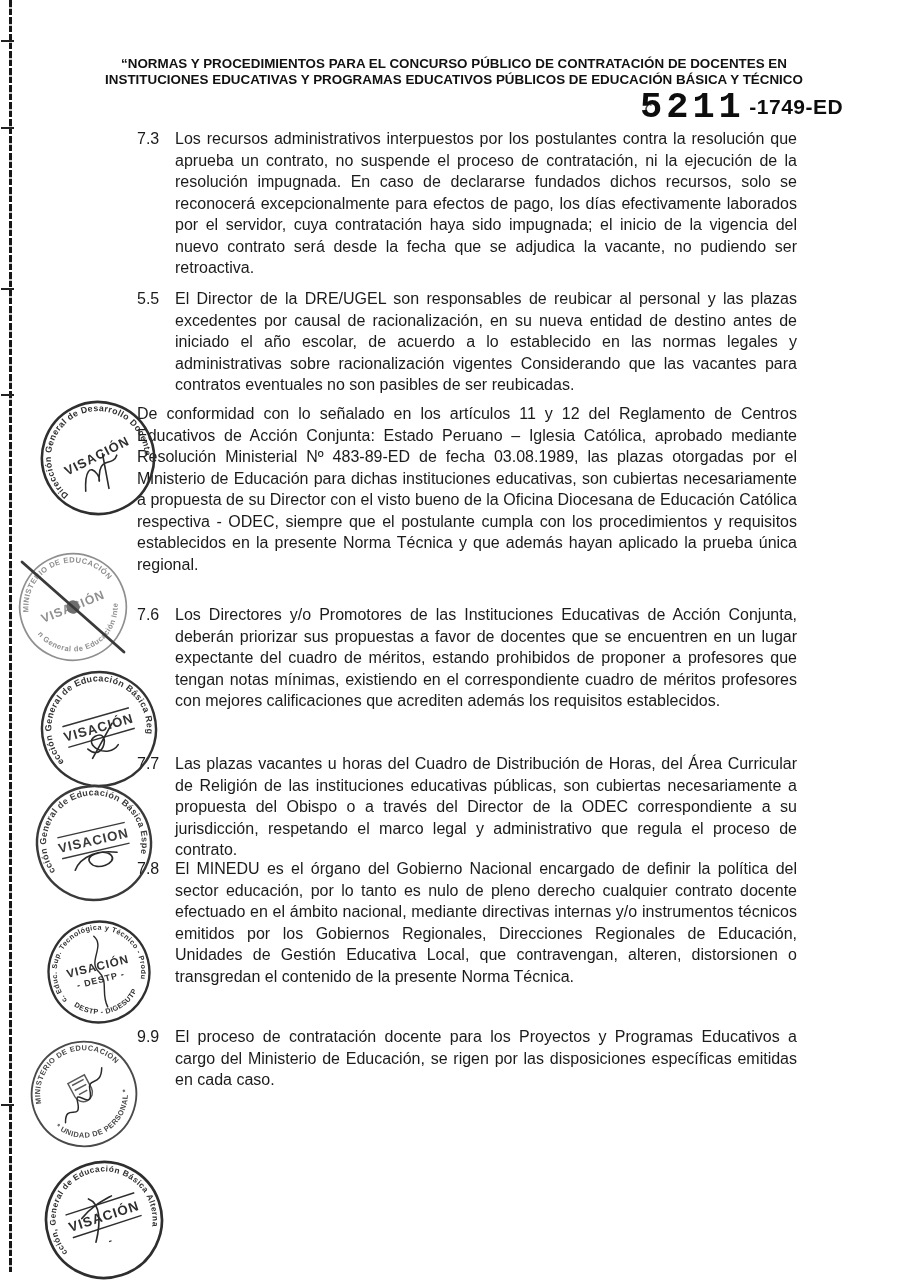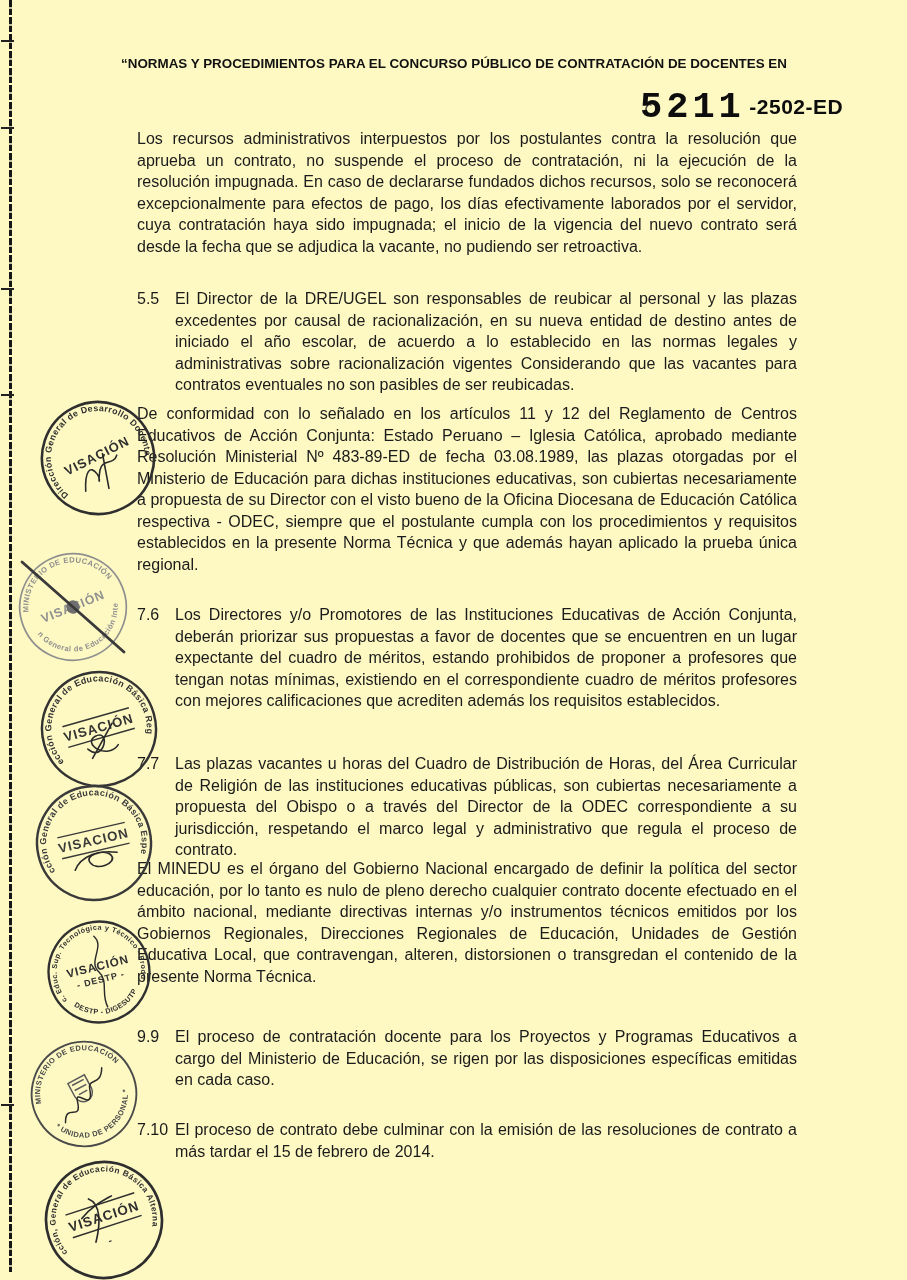--- a/index.html
+++ b/index.html
@@ -1,18 +1,18 @@
 <!DOCTYPE html>
 <html><head>
 <meta charset="utf-8">
 <style>
   html,body { margin:0; padding:0; background:#e8e8e8; }
   .page {
     position:relative; width:907px; height:1280px; margin:0 auto;
-    background:#fef9c3; overflow:hidden;
+    background:#ffffff; overflow:hidden;
     font-family:"Liberation Sans", sans-serif; color:#1d1d1d;
   }
   
   .edge-line {
     position:absolute; left:9px; top:0; width:3px; height:1272px;
     background:repeating-linear-gradient(180deg,#161616 0 7px, rgba(22,22,22,.25) 7px 9px, #161616 9px 15px, transparent 15px 17px);
   }
   .edge-tick { position:absolute; left:1px; height:2px; width:13px; background:#222; }
 
   .header {
@@ -57,59 +57,58 @@
 
   <div class="edge-line"></div>
   <div class="edge-tick" style="top:40px"></div>
   <div class="edge-tick" style="top:127px"></div>
   <div class="edge-tick" style="top:288px"></div>
   <div class="edge-tick" style="top:394px"></div>
   <div class="edge-tick" style="top:1104px"></div>
 
   <div class="header">
     <div>“NORMAS Y PROCEDIMIENTOS PARA EL CONCURSO PÚBLICO DE  CONTRATACIÓN DE DOCENTES EN</div>
+    <div>INSTITUCIONES EDUCATIVAS Y PROGRAMAS EDUCATIVOS PÚBLICOS DE EDUCACIÓN BÁSICA Y TÉCNICO</div>
   </div>
 
   <svg class="ink-mark" width="14" height="16" viewBox="0 0 14 16">
     <path d="M3,12 C2,8 6,4 8,6 M9,3 L7,5" fill="none" stroke="#4a4a4a" stroke-width="1.4" stroke-linecap="round"></path>
   </svg>
 
   <div class="doc-number">
     <span class="big">5211</span>
-    <span class="suffix">-2502-ED</span>
+    <span class="suffix">-1749-ED</span>
   </div>
 
   <div class="para" style="top:128px">
+    <div class="num">7.3</div>
     <div class="txt">Los recursos administrativos interpuestos por los postulantes contra la resolución que aprueba un contrato, no suspende el proceso de contratación, ni la ejecución de la resolución impugnada. En caso de declararse fundados dichos recursos, solo se reconocerá excepcionalmente para efectos de pago, los días efectivamente laborados por el servidor, cuya contratación haya sido impugnada; el inicio de la vigencia del nuevo contrato será desde la fecha que se adjudica la vacante, no pudiendo ser retroactiva.</div>
   </div>
   <div class="para" style="top:288px">
     <div class="num">5.5</div>
     <div class="txt">El Director de la DRE/UGEL son responsables de reubicar al personal y las plazas excedentes por causal de racionalización, en su nueva entidad de destino antes de iniciado el año escolar, de acuerdo a lo establecido en las normas legales y administrativas sobre racionalización vigentes Considerando que las vacantes para contratos eventuales no son pasibles de ser reubicadas.</div>
   </div>
   <div class="para" style="top:403px">
     <div class="txt">De conformidad con lo señalado en los artículos 11 y 12 del Reglamento de Centros Educativos de Acción Conjunta: Estado Peruano – Iglesia Católica, aprobado mediante Resolución Ministerial Nº 483-89-ED de fecha 03.08.1989, las plazas otorgadas por el Ministerio de Educación para dichas instituciones educativas, son cubiertas necesariamente a propuesta de su Director con el visto bueno de la Oficina Diocesana de Educación Católica respectiva - ODEC, siempre que el postulante cumpla con los procedimientos y requisitos establecidos en la presente Norma Técnica y que además hayan aplicado la prueba única regional.</div>
   </div>
   <div class="para" style="top:604px">
     <div class="num">7.6</div>
     <div class="txt">Los Directores y/o Promotores de las Instituciones Educativas de Acción Conjunta, deberán priorizar sus propuestas a favor de docentes que se encuentren en un lugar expectante del cuadro de méritos, estando prohibidos de proponer a profesores que tengan notas mínimas, existiendo en el correspondiente cuadro de méritos profesores con mejores calificaciones que acrediten además los requisitos establecidos.</div>
   </div>
   <div class="para" style="top:753px">
     <div class="num">7.7</div>
     <div class="txt">Las plazas vacantes u horas del Cuadro de Distribución de Horas, del Área Curricular de Religión de las instituciones educativas públicas, son cubiertas necesariamente a propuesta del Obispo o a través del Director de la ODEC correspondiente a su jurisdicción, respetando el marco legal y administrativo que regula el proceso de contrato.</div>
   </div>
   <div class="para" style="top:858px">
+    <div class="num">7.8</div>
     <div class="txt">El MINEDU es el órgano del Gobierno Nacional encargado de definir la política del sector educación, por lo tanto es nulo de pleno derecho cualquier contrato docente efectuado en el ámbito nacional, mediante directivas internas y/o instrumentos técnicos emitidos por los Gobiernos Regionales, Direcciones Regionales de Educación, Unidades de Gestión Educativa Local, que contravengan, alteren, distorsionen o transgredan el contenido de la presente Norma Técnica.</div>
   </div>
   <div class="para" style="top:1026px">
     <div class="num">9.9</div>
     <div class="txt">El proceso de contratación docente para los Proyectos y Programas Educativos a cargo del Ministerio de Educación, se rigen por las disposiciones específicas emitidas en cada caso.</div>
-  </div>
-  <div class="para" style="top:1119px">
-    <div class="num">7.10</div>
-    <div class="txt">El proceso de contrato debe culminar con la emisión de las resoluciones de contrato a más tardar el 15 de febrero de 2014.</div>
   </div>
 
   <div class="stamp" style="left:38px;top:398px;color:#2f2f2f;transform:rotate(-27deg)">
     <svg width="120" height="120" viewBox="0 0 120 120">
       <defs>
           <path id="wrap1" d="M 17.4,79.9 A 47,47 0 1 1 102.6,79.9"></path>
         </defs>
       <circle class="ring" cx="60" cy="60" r="56" stroke-width="2.6"></circle>
       <text class="arc-text"><textPath href="#wrap1" startOffset="50%" text-anchor="middle">Dirección General de Desarrollo Docente</textPath></text>
       <text class="center-text" x="60" y="62" text-anchor="middle">VISACIÓN</text>

